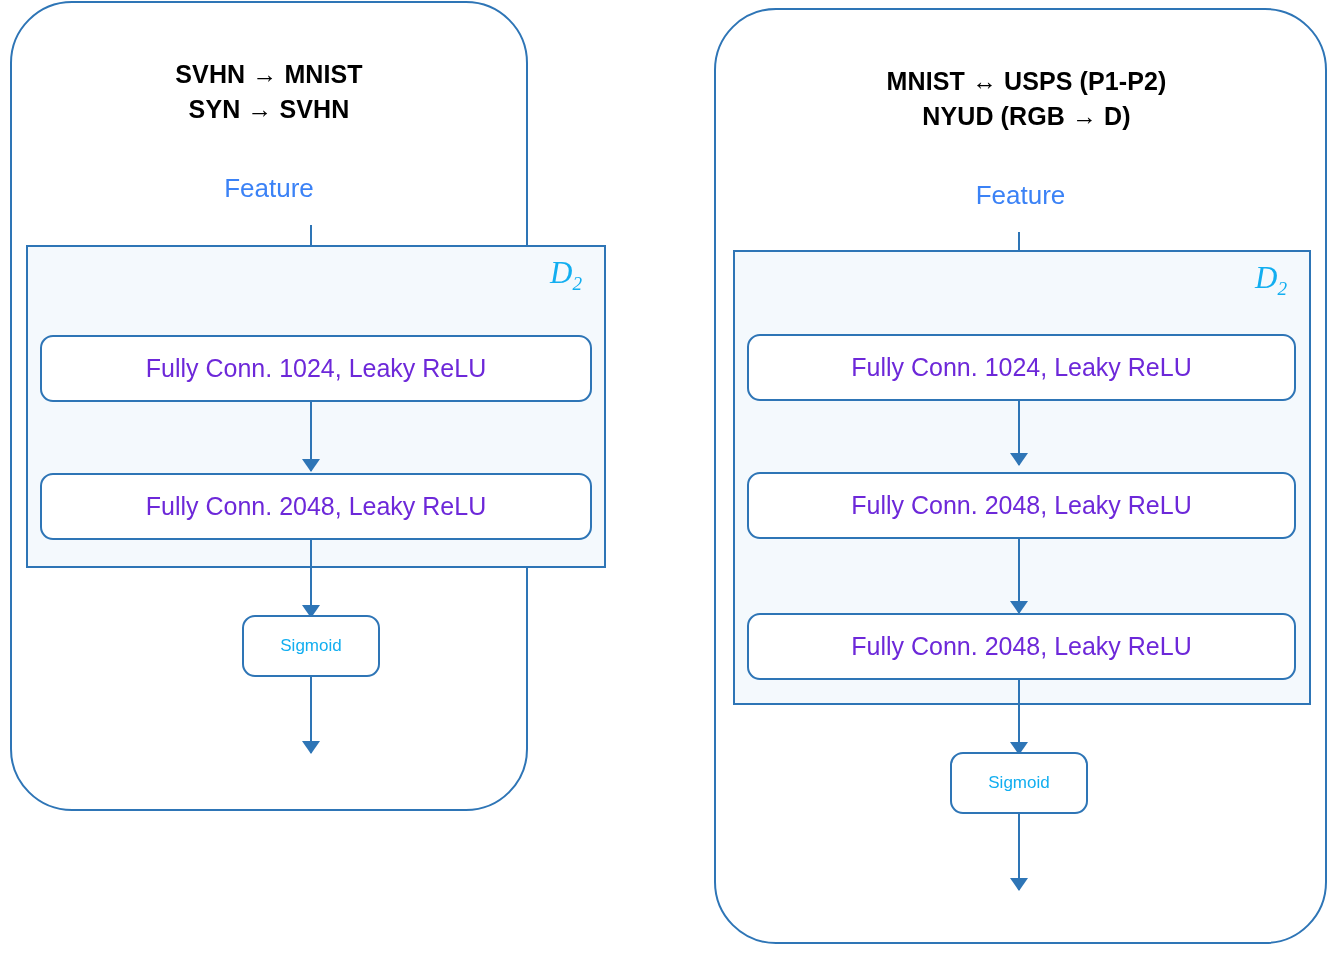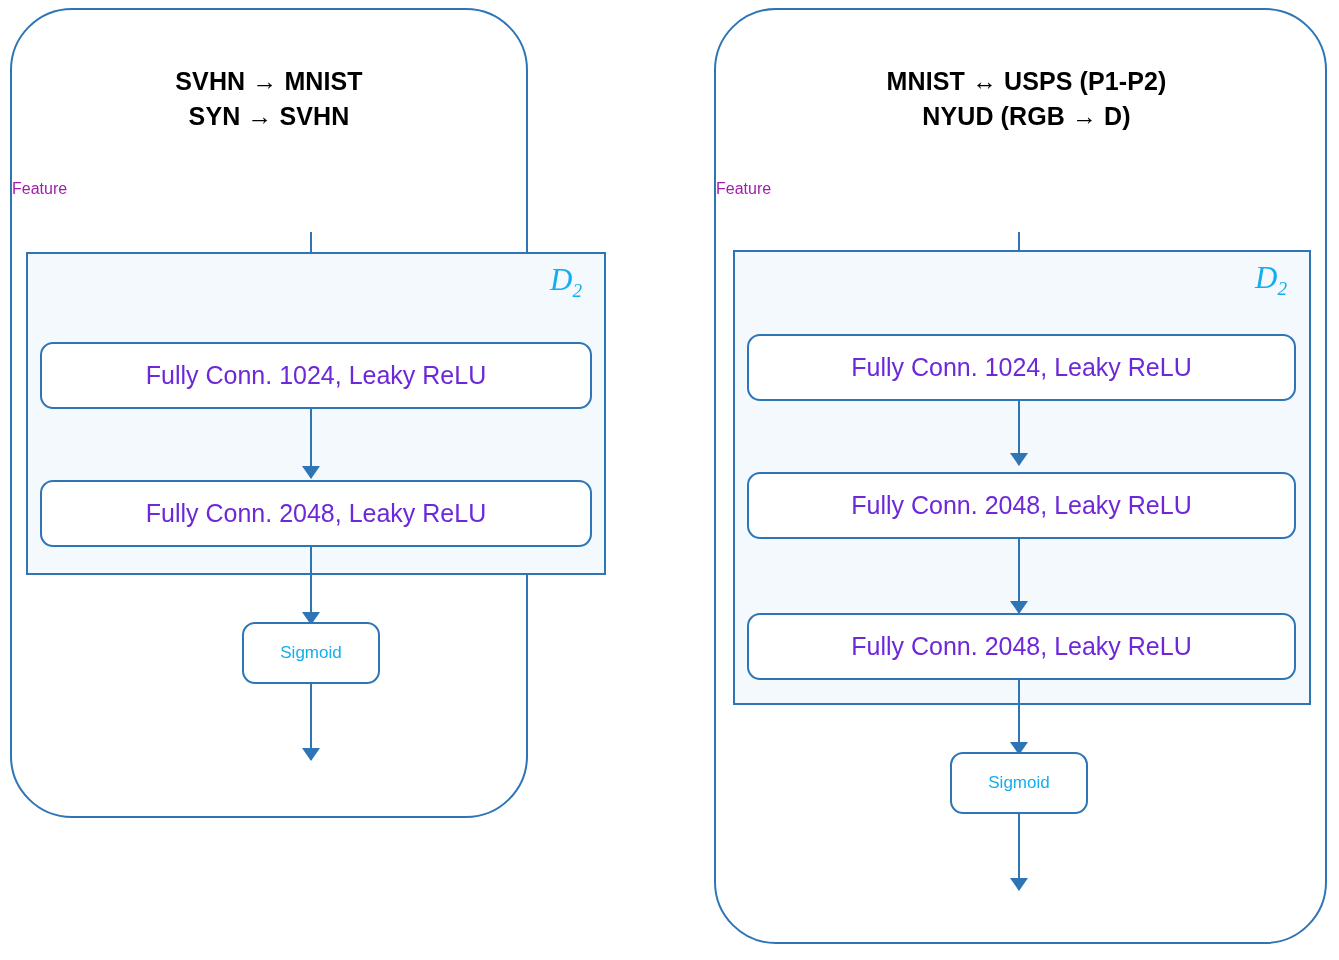--- a/index.html
+++ b/index.html
@@ -16,43 +16,43 @@
   }
 
   .panel {
     position: absolute;
     border: 2px solid #2E75B6;
     border-radius: 62px;
     background: #ffffff;
     box-sizing: border-box;
   }
 
-  #panel-left  { left: 10px;  top: 8px;  width: 518px; height: 810px; }
+  #panel-left  { left: 10px;  top: 1px;  width: 518px; height: 810px; }
   #panel-right { left: 714px; top: 8px;  width: 613px; height: 936px; }
 
   .panel-title {
     position: absolute;
     left: 0;
     right: 0;
     text-align: center;
     color: #000000;
     font-weight: bold;
     font-size: 25px;
     line-height: 1.38;
     letter-spacing: 0.1px;
     white-space: pre-line;
   }
 
   .feature-label {
     position: absolute;
     left: 0;
     right: 0;
-    text-align: left;
-    color: #a21caf;
-    font-size: 16px;
+    text-align: center;
+    color: #3b82f6;
+    font-size: 26px;
     font-weight: normal;
   }
 
   .dbox {
     position: absolute;
     border: 2px solid #2E75B6;
     background: #F4F9FD;
     box-sizing: border-box;
     padding-left: 34px;
   }

